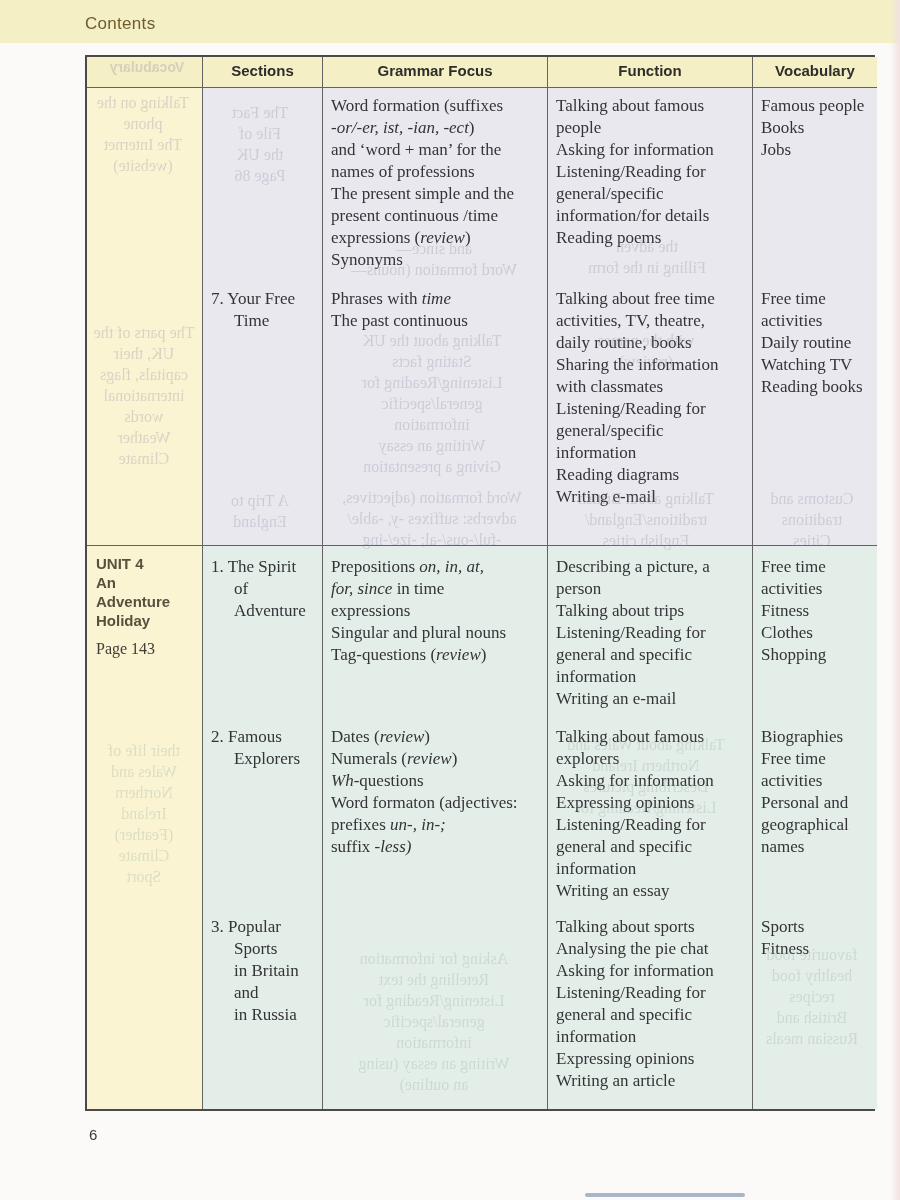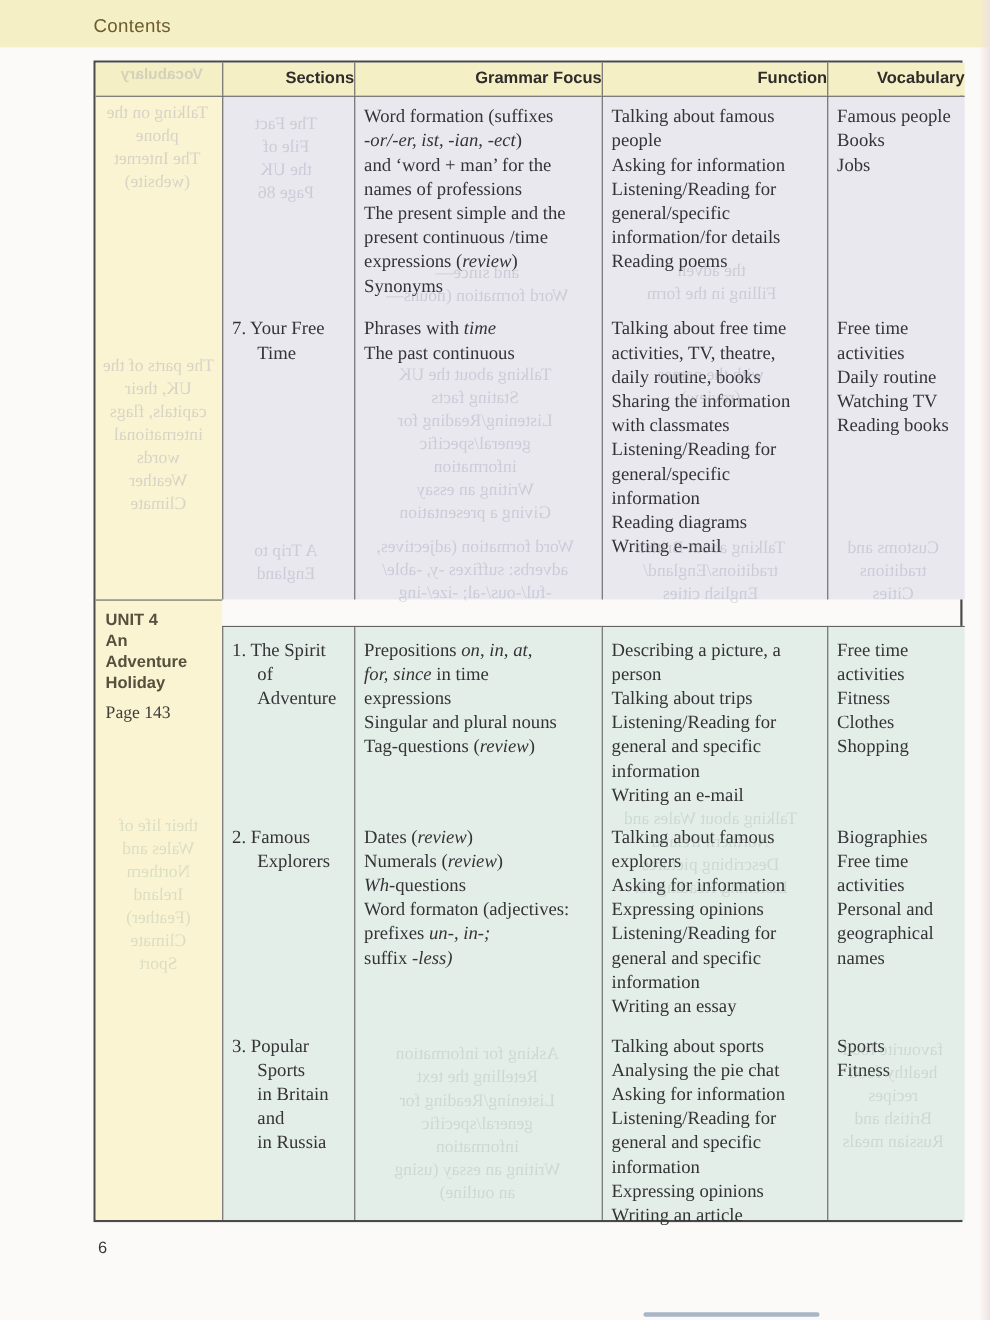--- a/index.html
+++ b/index.html
@@ -23,24 +23,24 @@
     position:absolute;left:85px;top:55px;width:790px;
     display:grid;grid-template-columns:115px 120px 225px 205px 125px;
     grid-template-rows:30px 458px 564px;
     border:2px solid #4a4a4a;box-sizing:border-box;
   }
   .toc > div{border-left:1.5px solid #636363;border-top:1.5px solid #636363;
     box-sizing:border-box;position:relative;}
   .toc > div:nth-child(-n+5){border-top:none;}
   .toc > div:nth-child(5n+1){border-left:none;text-decoration:underline;}
   .hdr{background:#f5efc5;font-family:"Liberation Sans", sans-serif;font-weight:bold;
-    font-size:15px;color:#2e2d2b;text-align:right;line-height:28px;}
+    font-size:15px;color:#2e2d2b;text-align:center;line-height:28px;}
   .crm{background:#faf4d3;}
   .lav{background:#e9e8ef;}
-  .mnt{background:#e4eee8;margin-top:24px;}
+  .mnt{background:#e4eee8;}
   
   .blk{position:absolute;left:8px;right:5px;color:#343438;font-size:17px;line-height:22px;}
   .sec{padding-left:1.35em;text-indent:-1.35em;}
   .unit-blk{position:absolute;left:9px;right:3px;top:8px;}
   .unit-label,.unit-title{font-family:"Liberation Sans", sans-serif;font-weight:bold;
     font-size:15px;line-height:19px;color:#57503e;}
   .unit-page{font-size:16px;line-height:22px;color:#3f3d39;margin-top:8px;}
   
   .bleed{position:absolute;transform:scaleX(-1);opacity:.30;color:#8a8ca6;
     font-size:16px;line-height:21px;text-align:center;pointer-events:none;}

